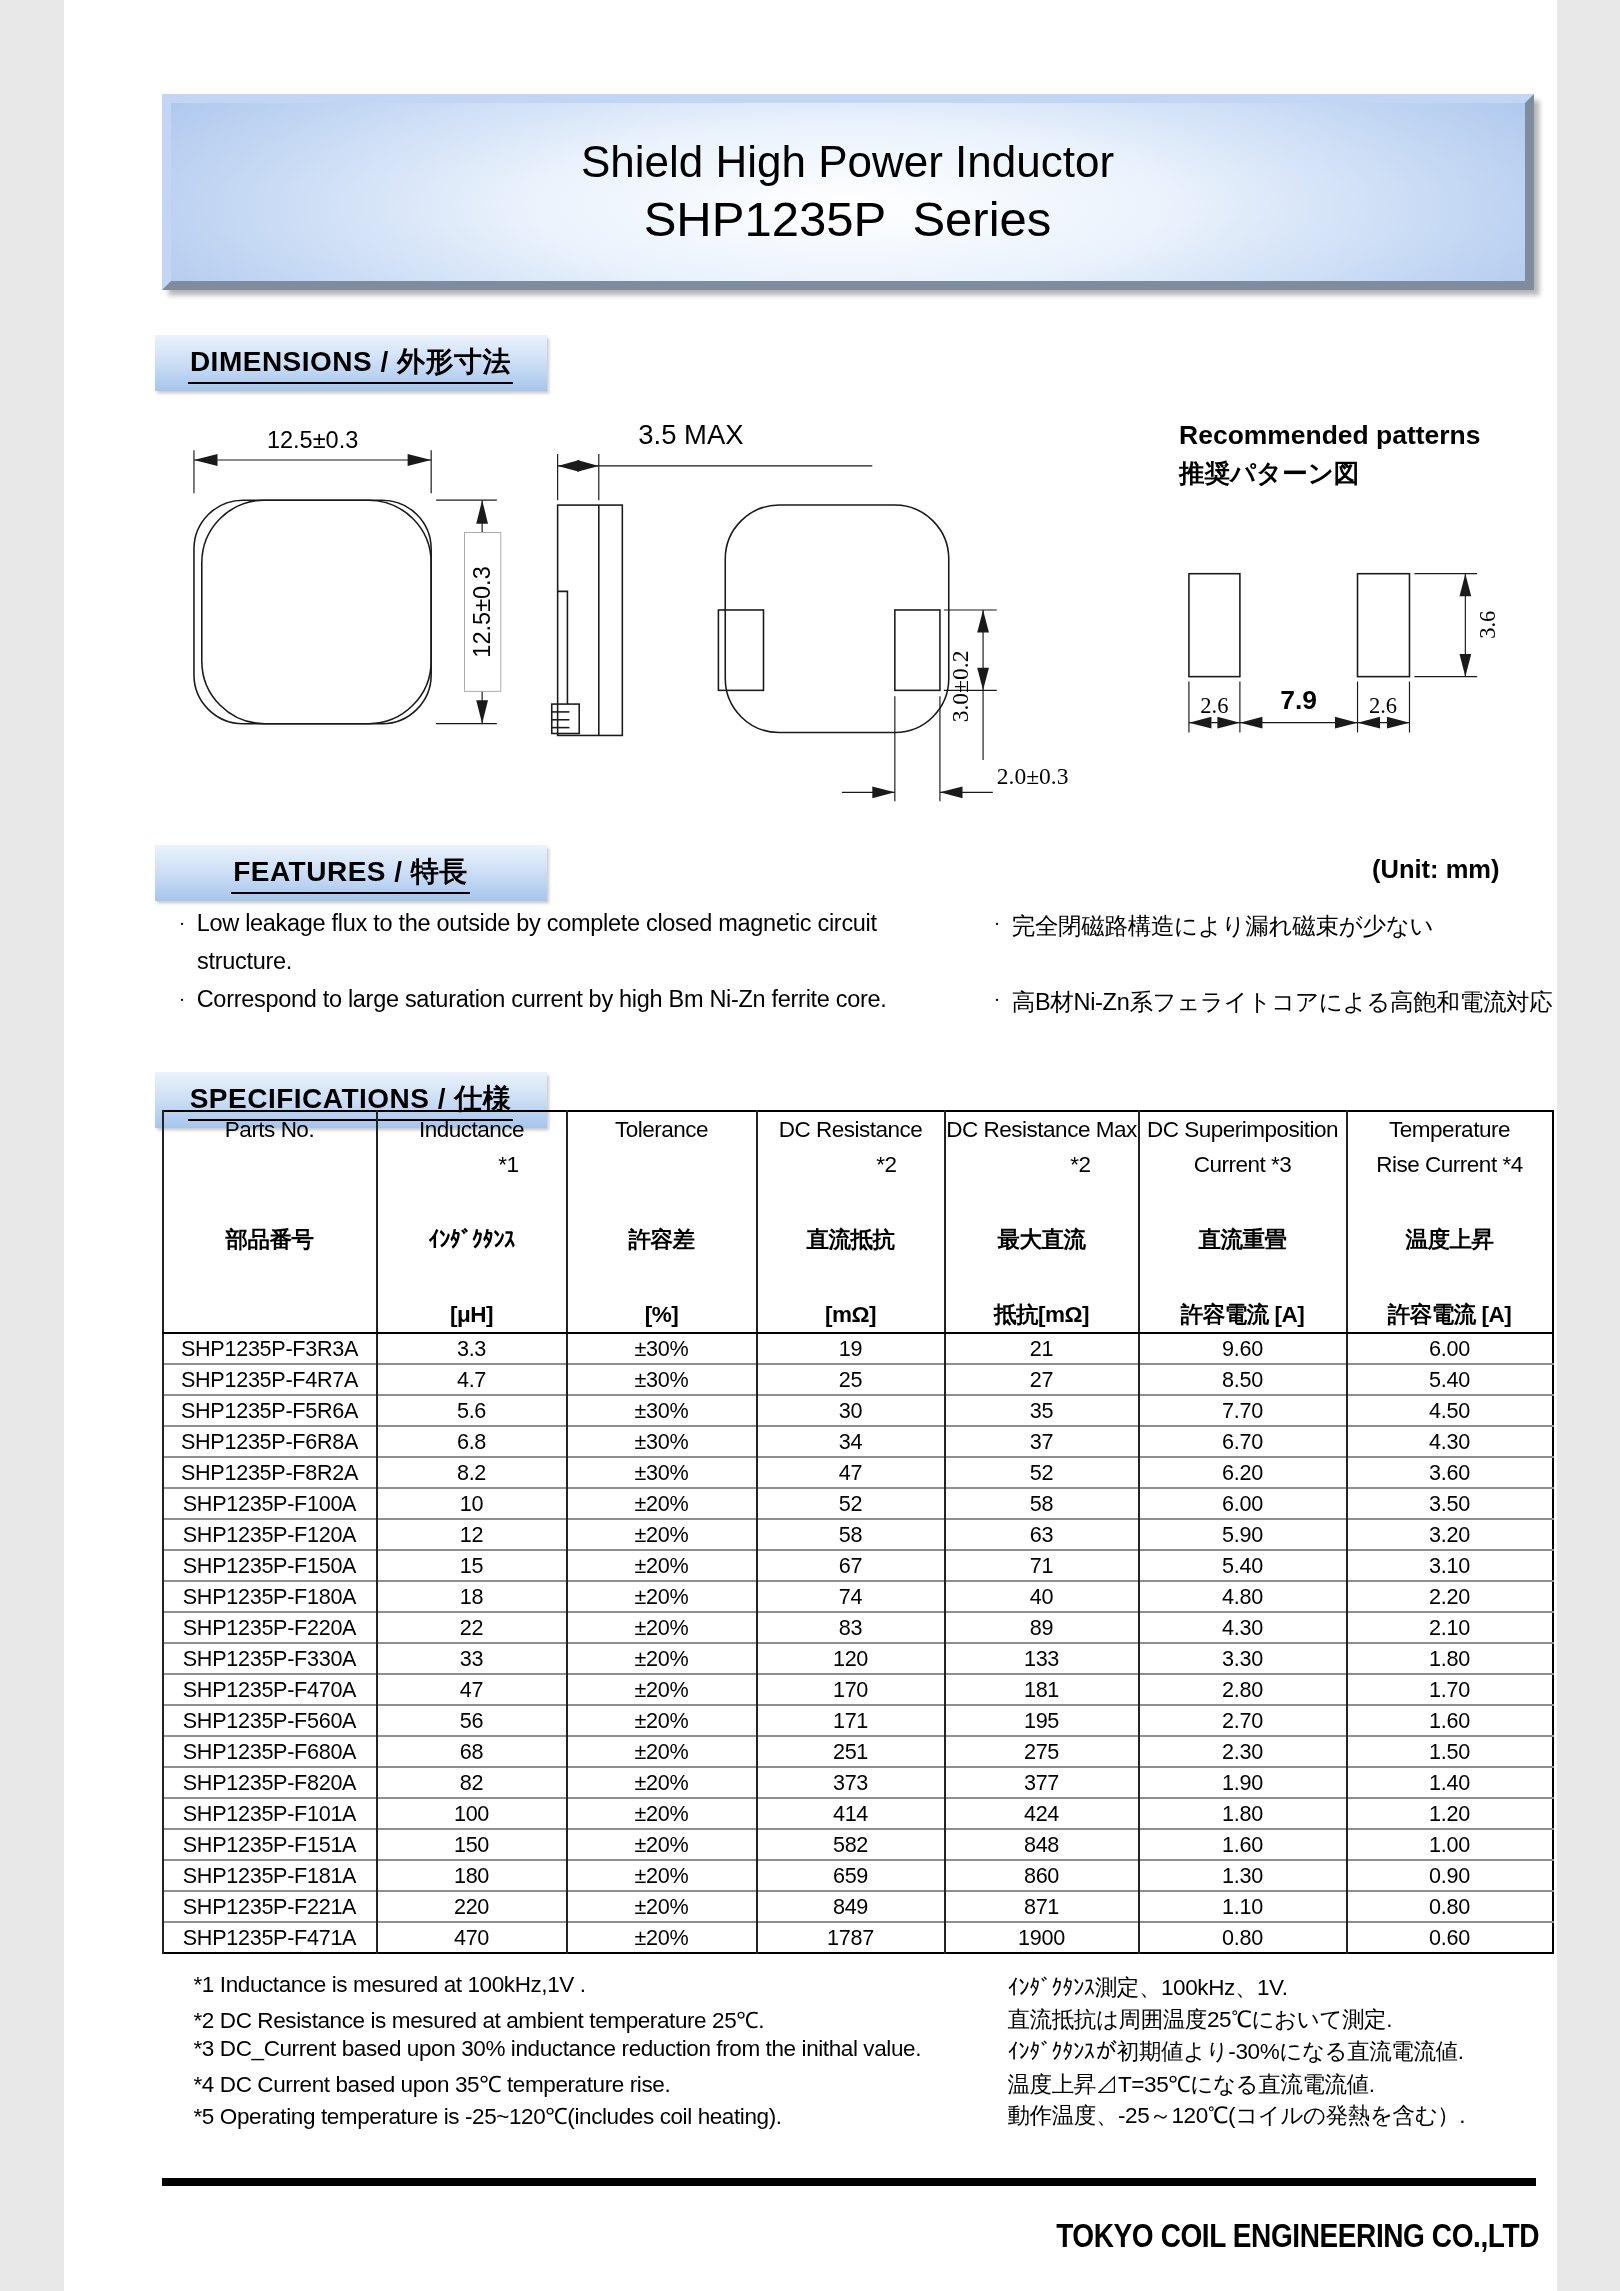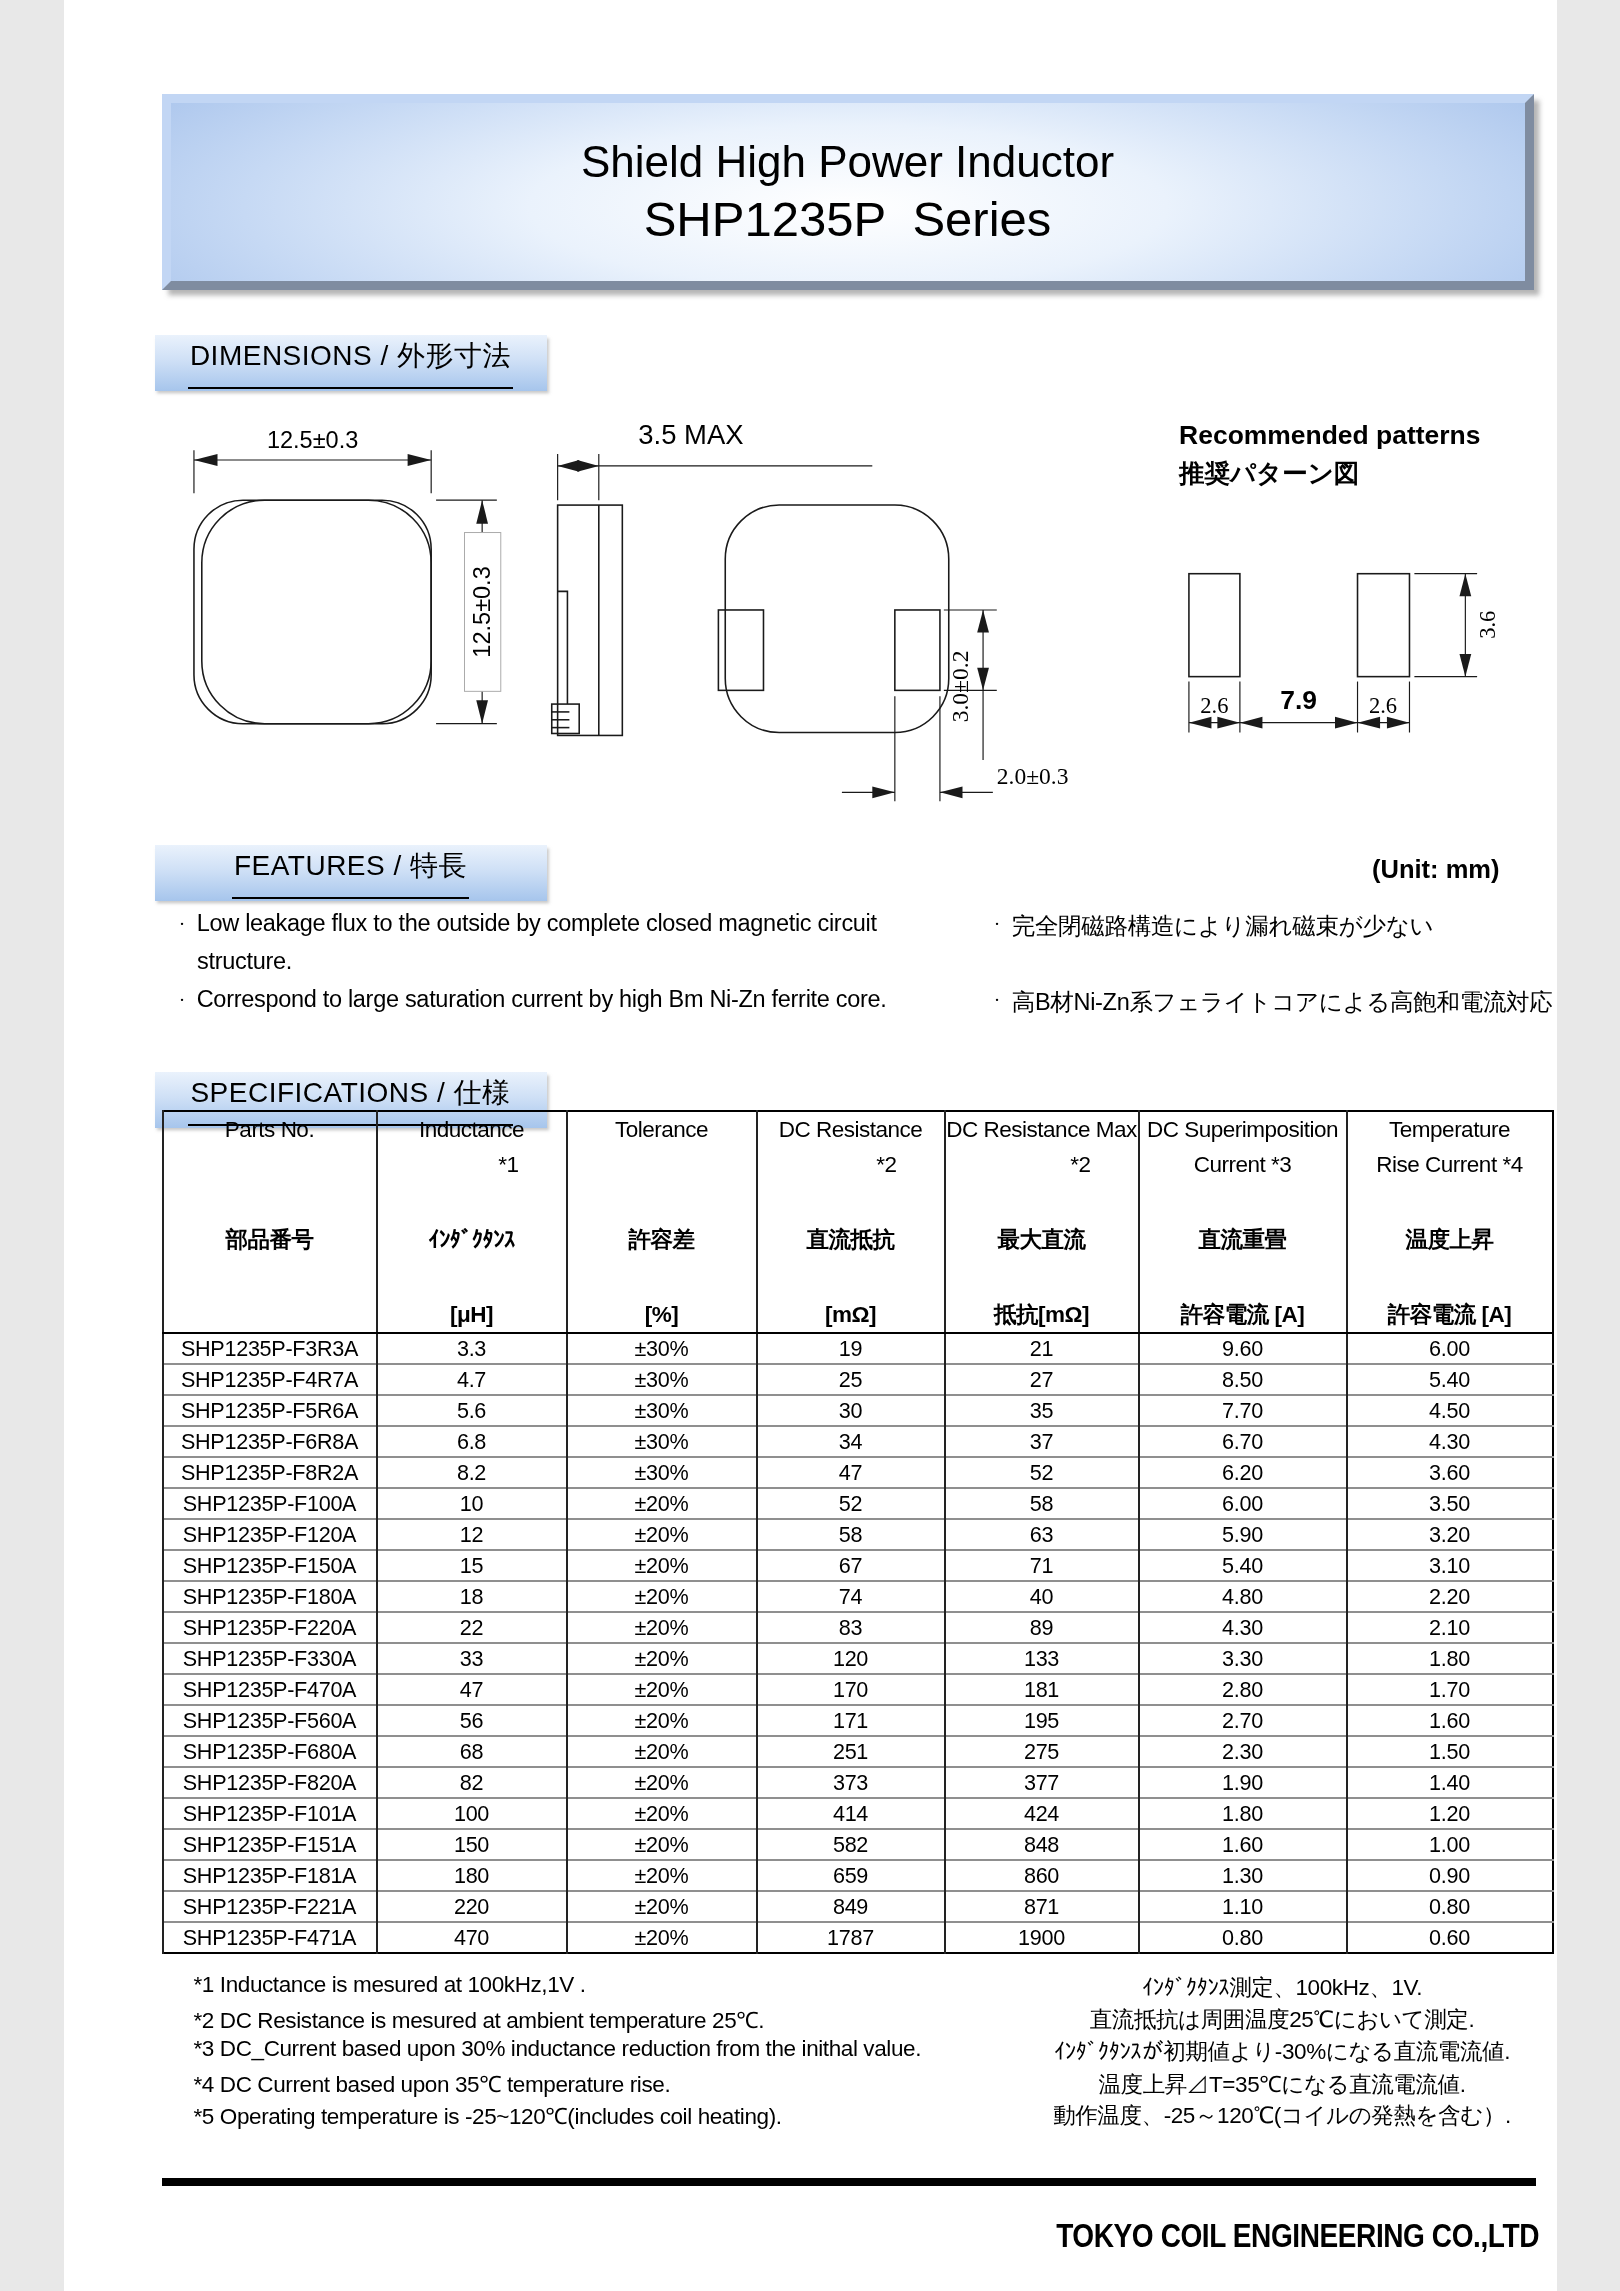--- a/index.html
+++ b/index.html
@@ -21,22 +21,22 @@
   .title-line1 { font-size:44px; letter-spacing:0px; line-height:1.25; }
   .title-line2 { font-size:49px; letter-spacing:0px; line-height:1.25; white-space:pre; }
   
   .sec-banner {
     position:absolute; left:91px; width:392px; height:56px;
     background:linear-gradient(180deg, #eaf2fc 0%, #cfe0f6 45%, #a6c5ec 100%);
     box-shadow:2px 2.9px 2.9px rgba(150,150,150,0.5);
     display:flex; align-items:center; justify-content:center;
   }
   .sec-banner span {
-    font-size:28px; font-weight:normal; letter-spacing:0.5px;
-    border-bottom:2.9px solid #000; padding:0 2px 12px 2px; white-space:nowrap;
+    font-size:28px; font-weight:bold; letter-spacing:0.5px;
+    border-bottom:2.9px solid #000; padding:0 2px 1px 2px; white-space:nowrap;
   }
   #banner-dimensions { top:335px; }
   #banner-features { top:845px; }
   #banner-specifications { top:1072px; }
   
   .drawings { position:absolute; left:78px; top:407px; width:1490px; height:453px; }
   .drawings svg { display:block; }
   .dwg-line { stroke:#1a1a1a; stroke-width:1.6; fill:none; }
   .dim-line { stroke:#1a1a1a; stroke-width:1.2; fill:none; }
   .arrow { fill:#1a1a1a; stroke:none; }
@@ -69,21 +69,21 @@
   .spec-table col.c5 { width:194px; } .spec-table col.c6 { width:208px; }
   .spec-table col.c7 { width:206px; }
   .spec-table th { border-left:2px solid #222; border-bottom:2.9px solid #000; padding:0; vertical-align:top; font-weight:normal;border-radius:18px; }
   .spec-table td { border-left:2px solid #222; text-align:center; font-size:21.6px; height:29px; padding:0; letter-spacing:-0.3px; }
   .spec-table tbody tr + tr td { border-top:2px solid #8f8f8f; }
   .h-line { height:35px; display:flex; align-items:center; justify-content:center; font-size:22.5px; letter-spacing:-0.5px; white-space:nowrap; }
   .h-line.jp { font-weight:bold;margin-top:40px; }
   .h-line.sup-right { justify-content:flex-end; padding-right:47px; }
   
   .footnotes-en { position:absolute; left:130px; top:1972px; width:814px; }
-  .footnotes-ja { position:absolute; left:944px; top:1972px; width:549px;text-align:center; }
+  .footnotes-ja { position:absolute; left:944px; top:1972px; width:549px; }
   .fn-line { height:32px; font-size:22.5px; letter-spacing:-0.4px; white-space:nowrap; }
   
   .footer-rule { position:absolute; left:98px; top:2178px; width:1374px; height:7.8px; background:#000; }
   .company {
     position:absolute; left:745px; top:2217px; width:730px; text-align:right;
     font-size:33px; font-weight:bold; letter-spacing:-0.5px;
     transform:scaleX(0.85); transform-origin:100% 50%; white-space:nowrap;
   }
 </style>
 </head>

